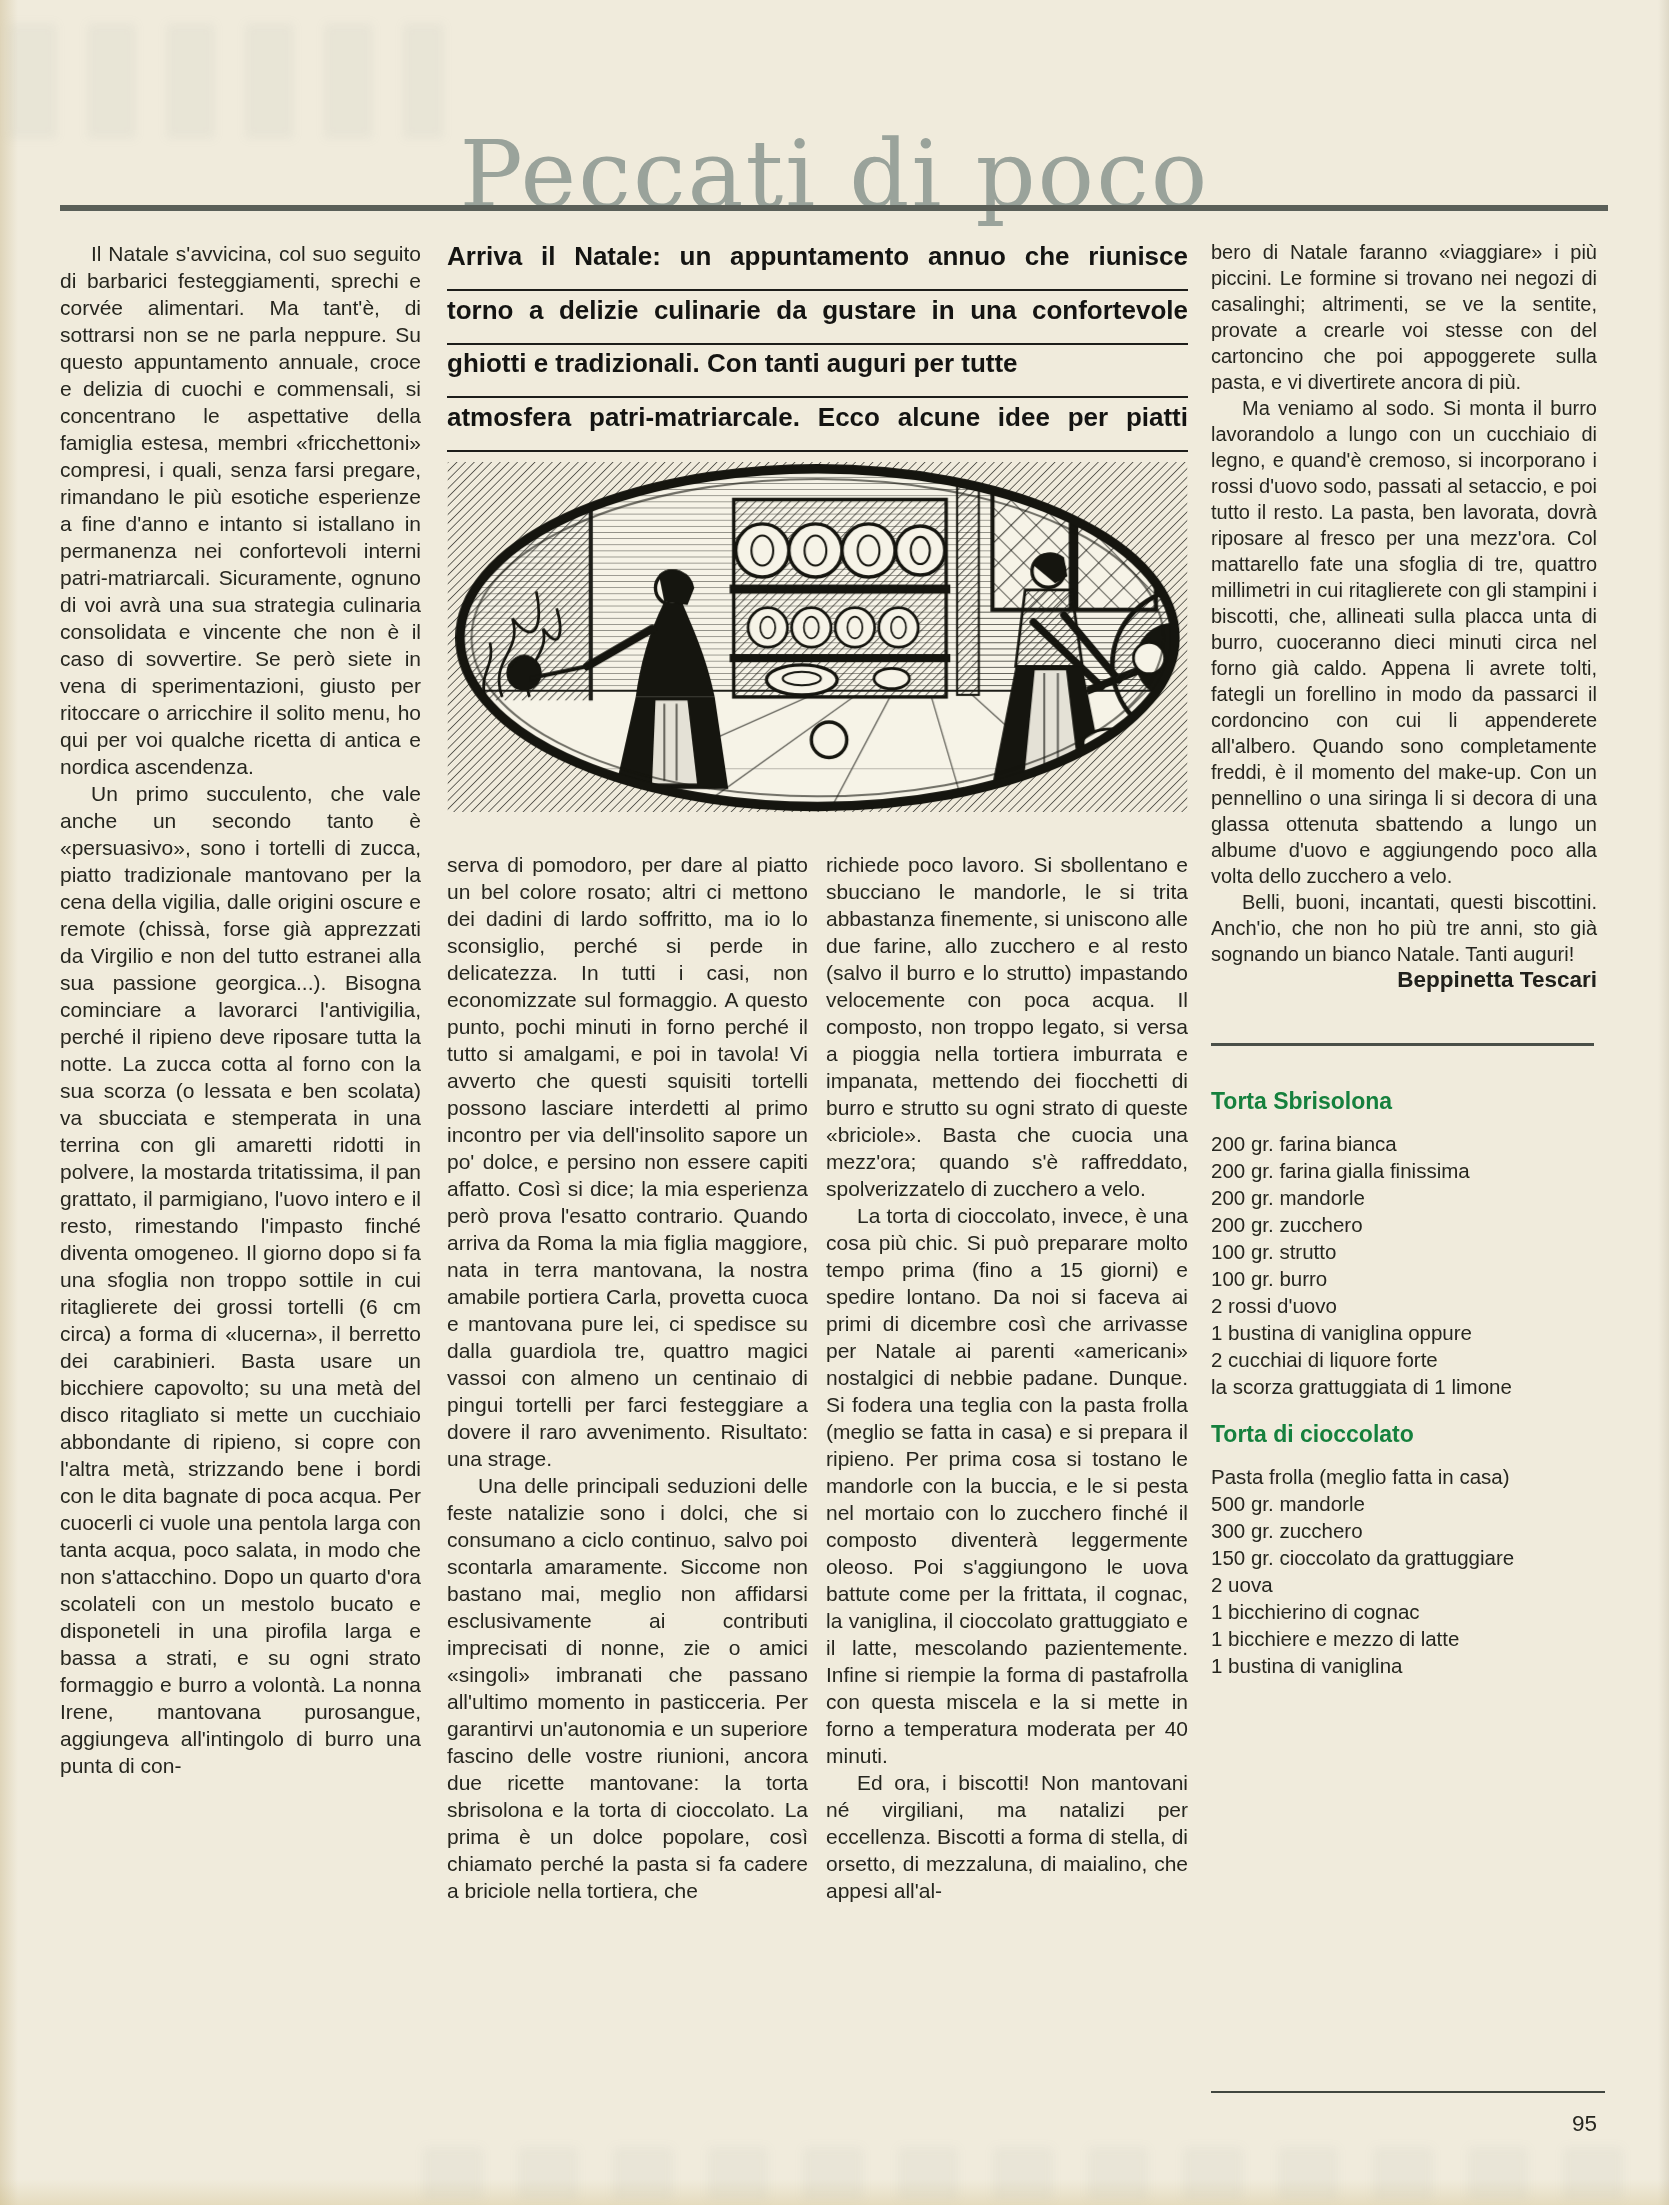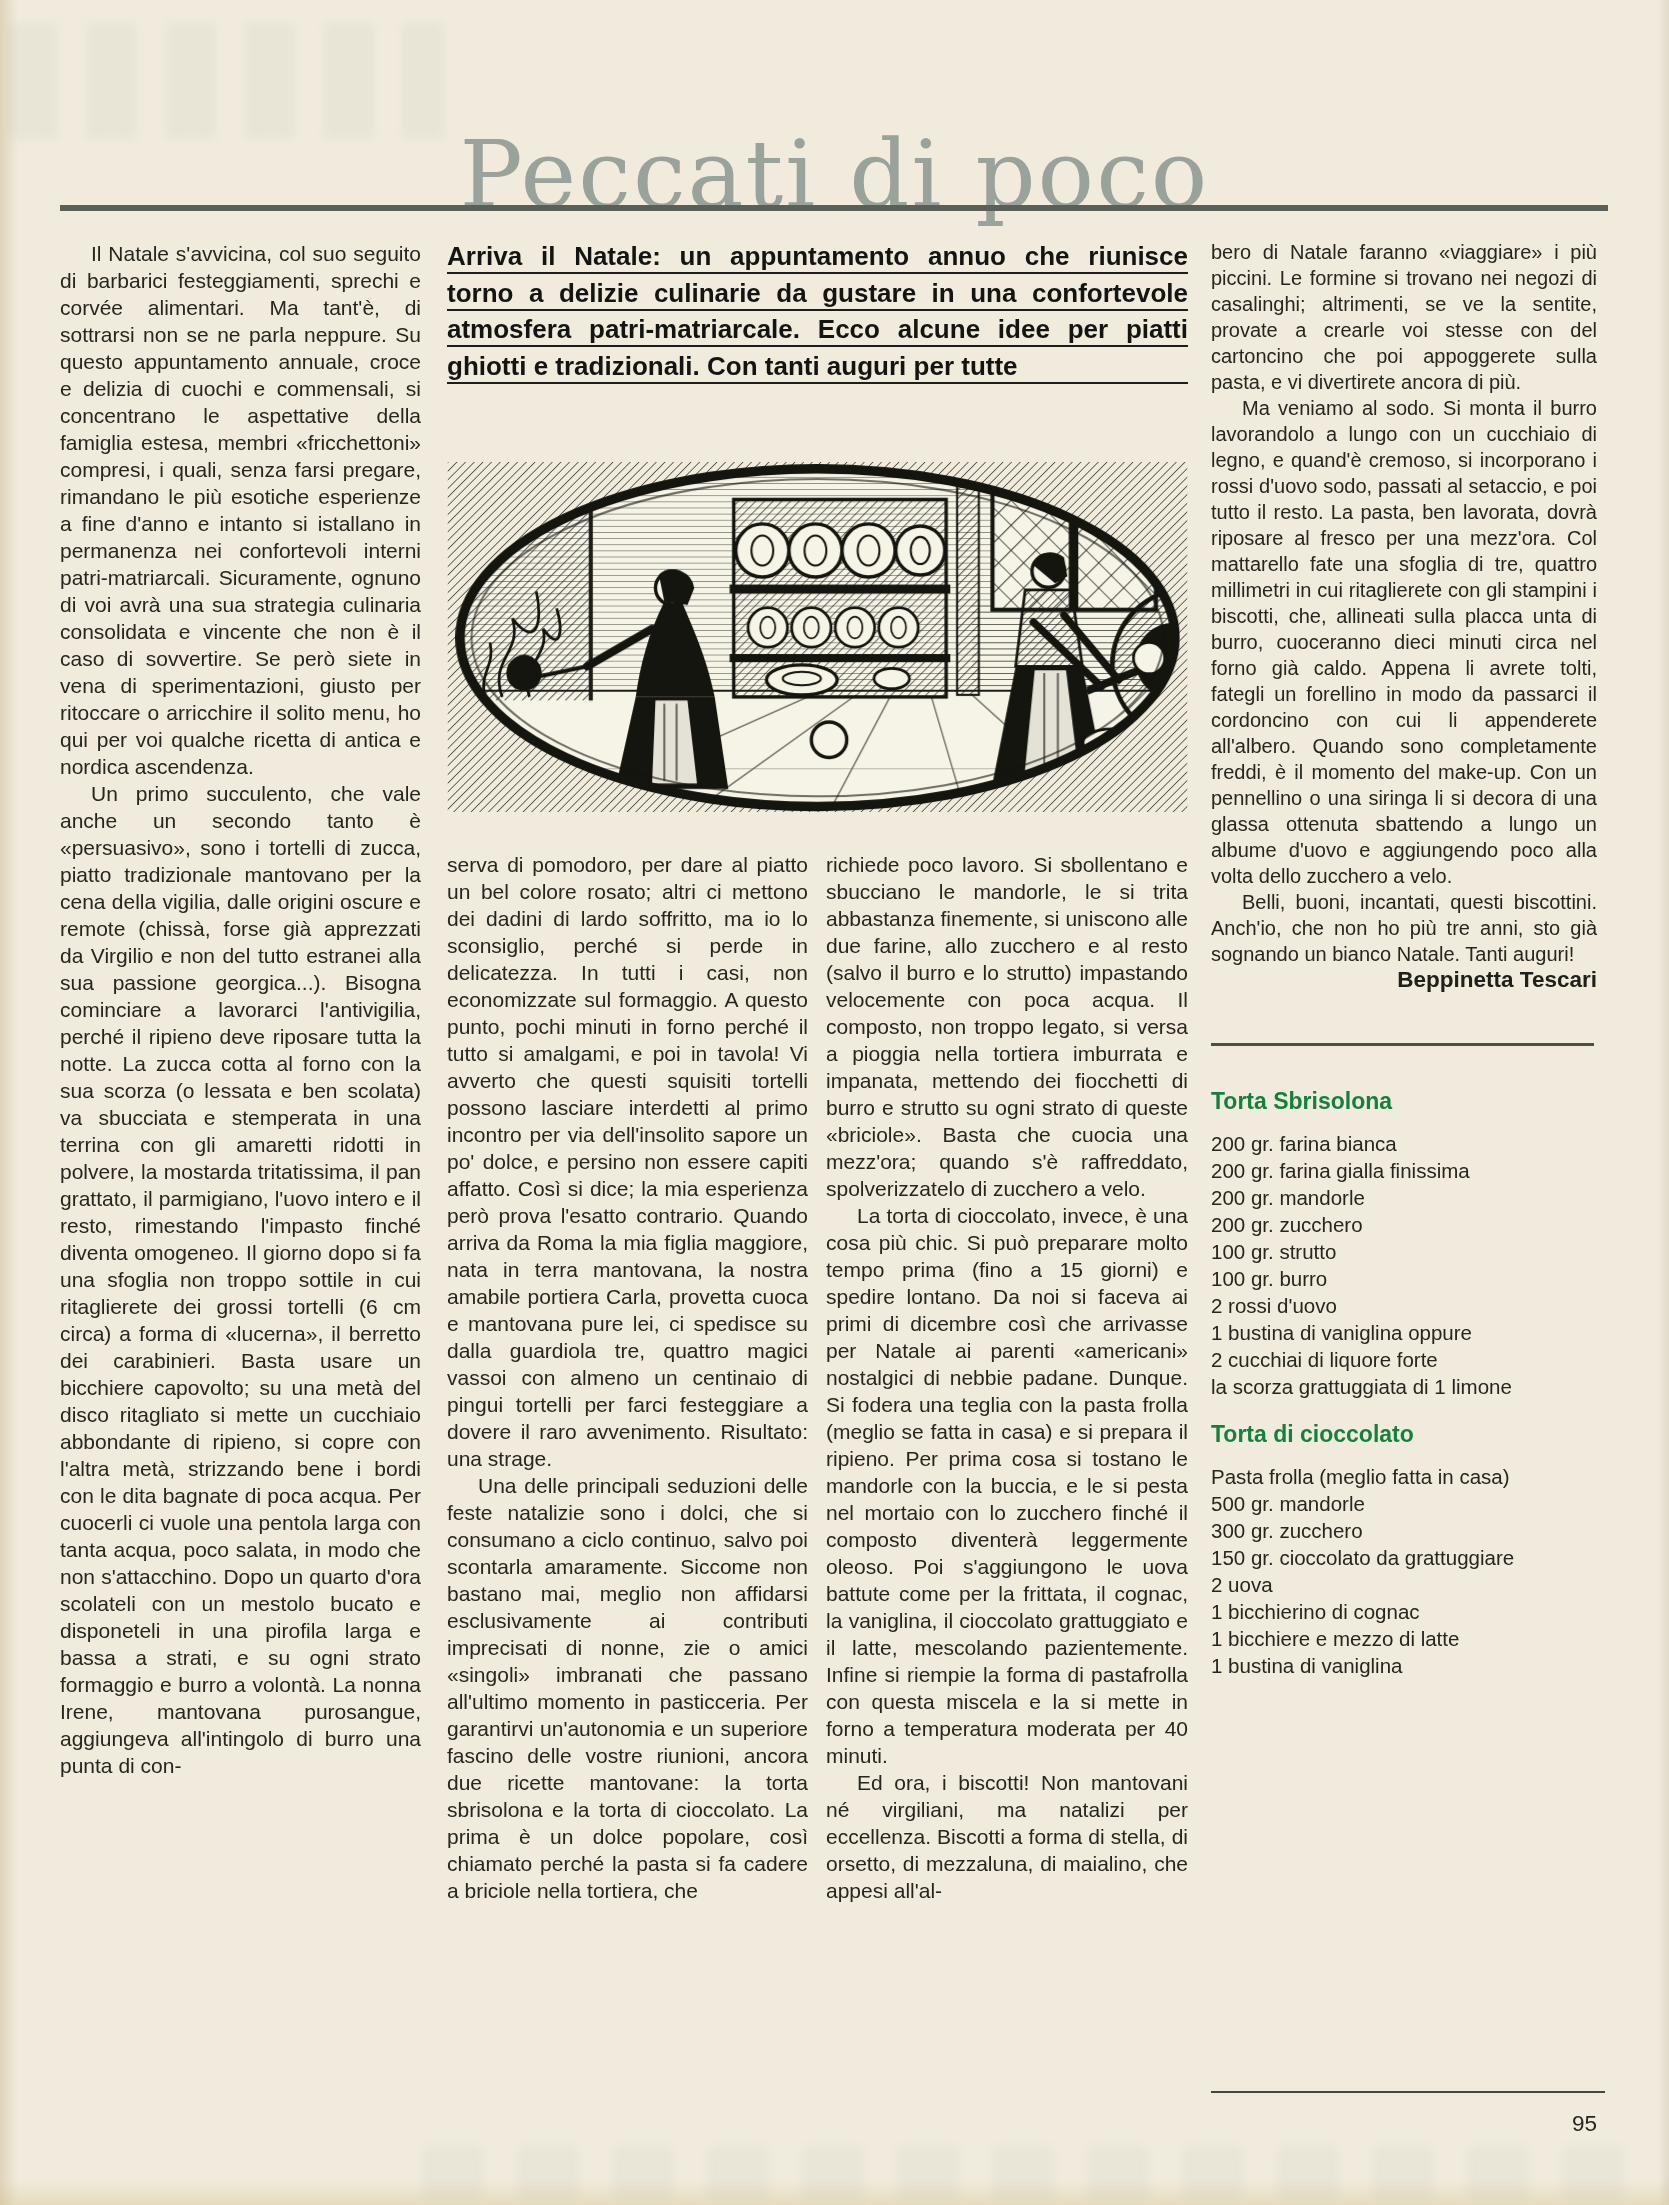--- a/index.html
+++ b/index.html
@@ -27,21 +27,21 @@
     font-family:"DejaVu Serif", serif;font-weight:400;
     font-size:94px;line-height:1;letter-spacing:2px;white-space:nowrap;
     color:#9aa39b;
   }
   .main-rule{position:absolute;left:60px;top:205px;width:1548px;height:6.1px;background:#5a5f58;}
 
   
   .lead{position:absolute;left:447px;top:240px;width:741px;color:#17171.4;}
   .lead-line{
     font-weight:bold;font-size:26px;line-height:32px;color:#141412;
-    padding-bottom:0;border-bottom:2.7px solid #1d1d1a;margin-bottom:2.7px;
+    padding-bottom:17px;border-bottom:2.7px solid #1d1d1a;margin-bottom:2.7px;
     white-space:nowrap;overflow:visible;
   }
   .lead-line.just{white-space:normal;text-align:justify;text-align-last:justify;}
 
   
   .col{position:absolute;text-align:justify;hyphens:auto;-webkit-hyphens:auto;}
   .col p{margin:0;}
   .col p.ind{text-indent:31px;}
   .col-a{left:60px;  top:240px; width:361px;font-size:21px;line-height:27px;}
   .col-b{left:447px; top:851px;width:361px;font-size:21px;line-height:27px;}
@@ -68,22 +68,22 @@
 <div class="edge-bottom"></div>
 <div class="ghost ghost-top"></div>
 <div class="ghost ghost-bottom"></div>
 
 <h1 class="page-title">Peccati di poco</h1>
 <div class="main-rule"></div>
 
 <div class="lead">
   <div class="lead-line just">Arriva il Natale: un appuntamento annuo che riunisce</div>
   <div class="lead-line just">torno a delizie culinarie da gustare in una confortevole</div>
+  <div class="lead-line">ghiotti e tradizionali. Con tanti auguri per tutte</div>
   <div class="lead-line just">atmosfera patri-matriarcale. Ecco alcune idee per piatti</div>
-  <div class="lead-line">ghiotti e tradizionali. Con tanti auguri per tutte</div>
 </div>
 
 <div class="illus">
   <svg width="741" height="350" viewBox="0 0 1086 514" xmlns="http://www.w3.org/2000/svg">
     <defs>
       <pattern id="hz" width="9" height="9" patternUnits="userSpaceOnUse">
         <path d="M0 4.5 H9" stroke="#2a2a24" stroke-width="1.3" opacity="0.5"></path>
       </pattern>
       <pattern id="diag" width="9" height="9" patternUnits="userSpaceOnUse" patternTransform="rotate(45)">
         <path d="M0 0 V9" stroke="#1d1d18" stroke-width="2.2"></path>

